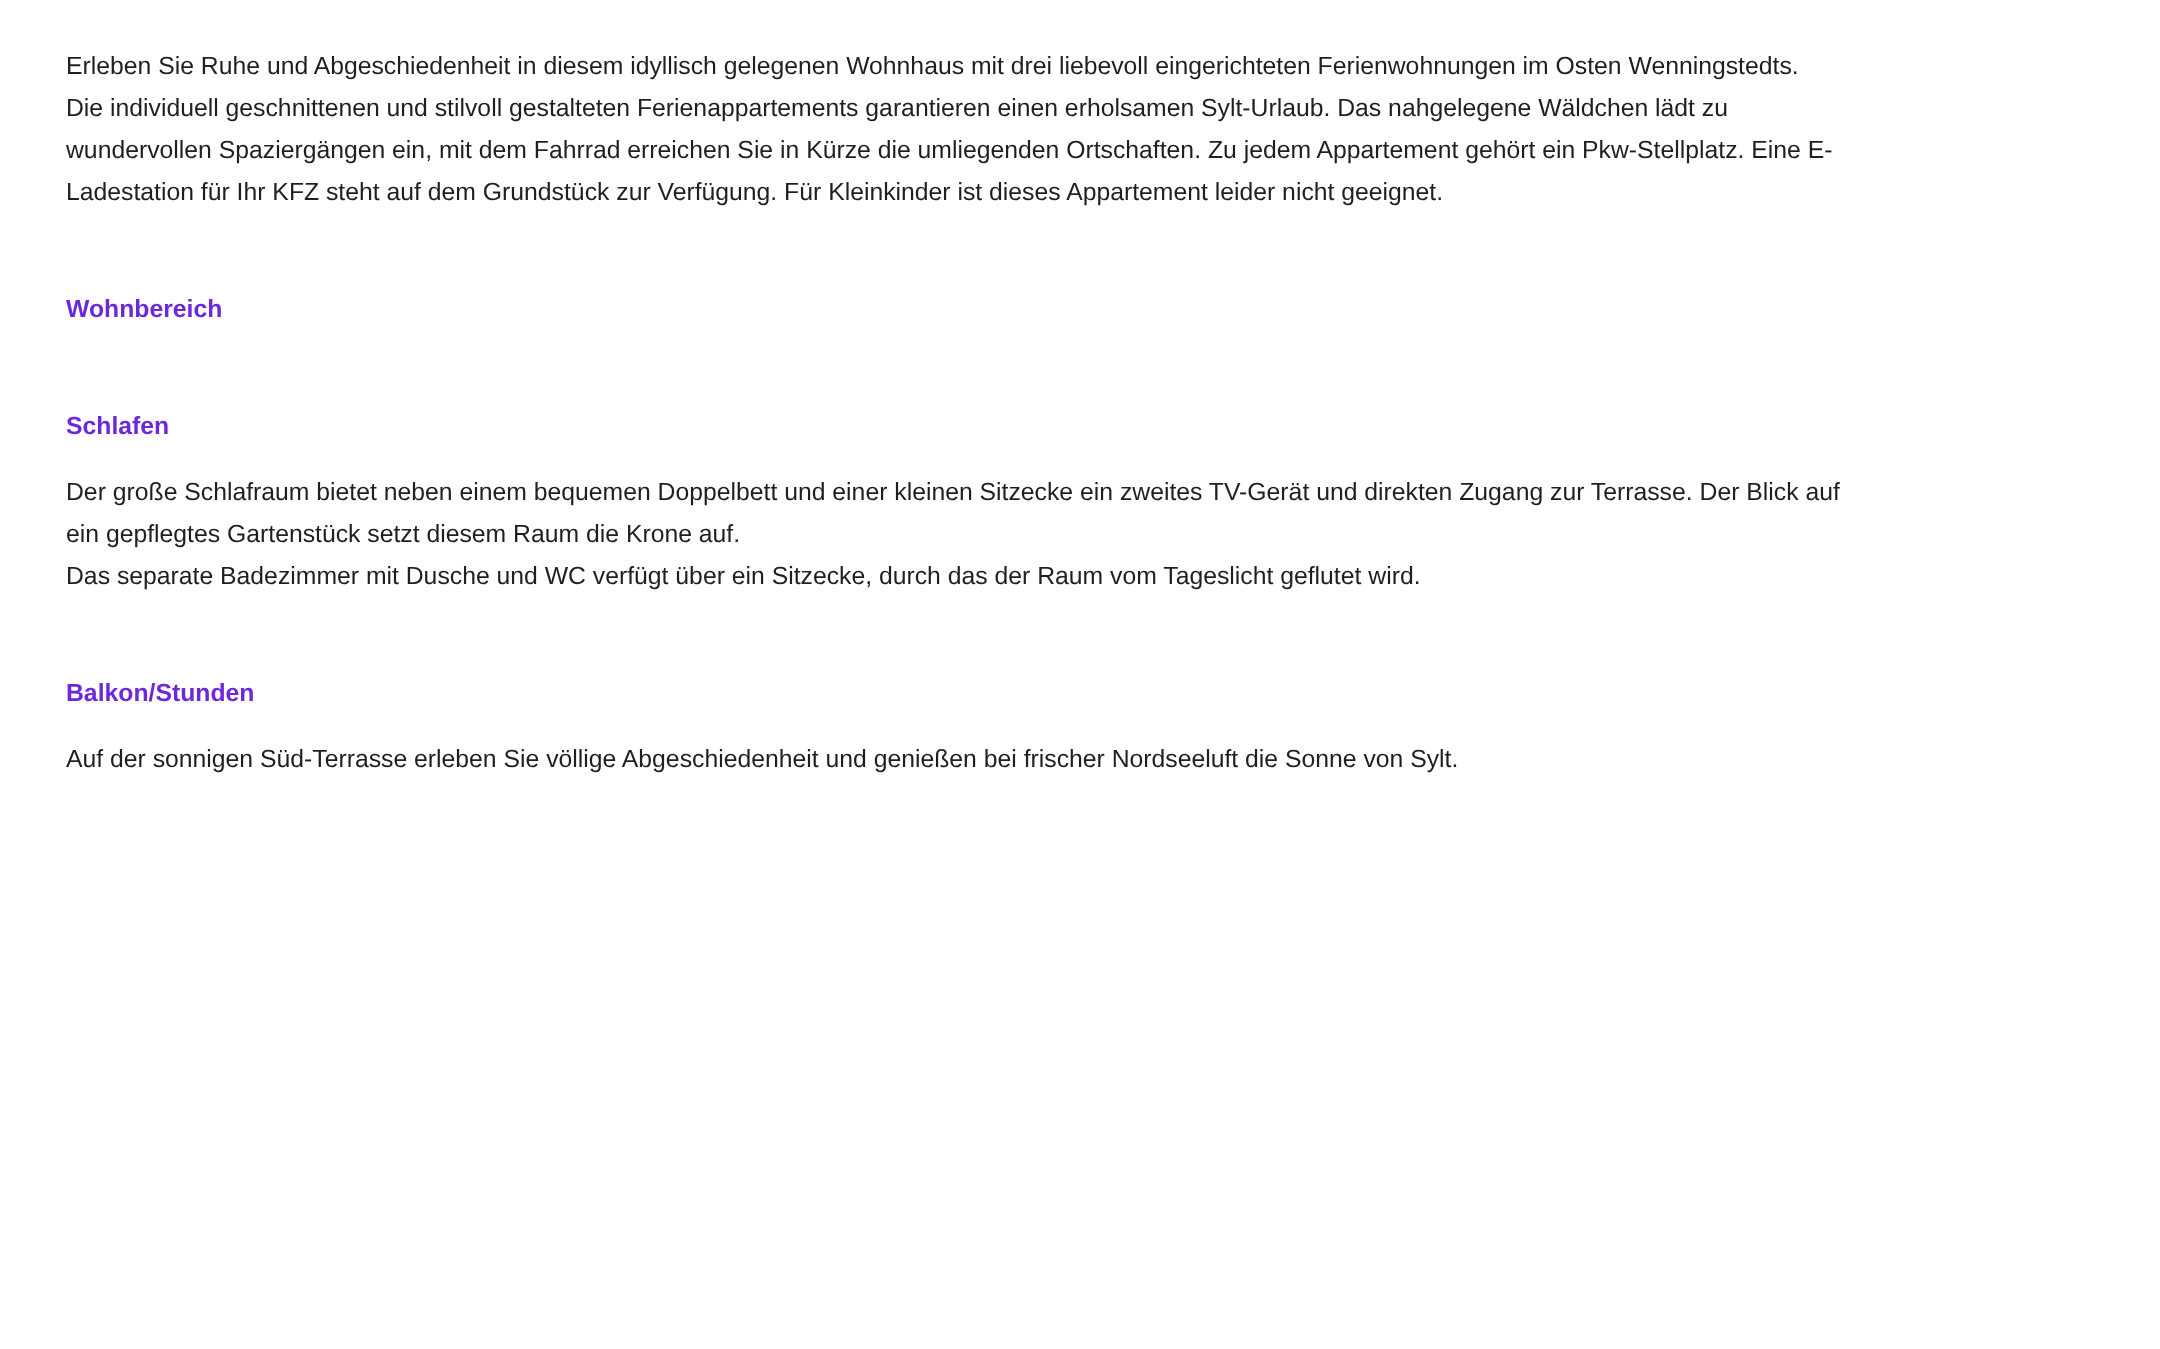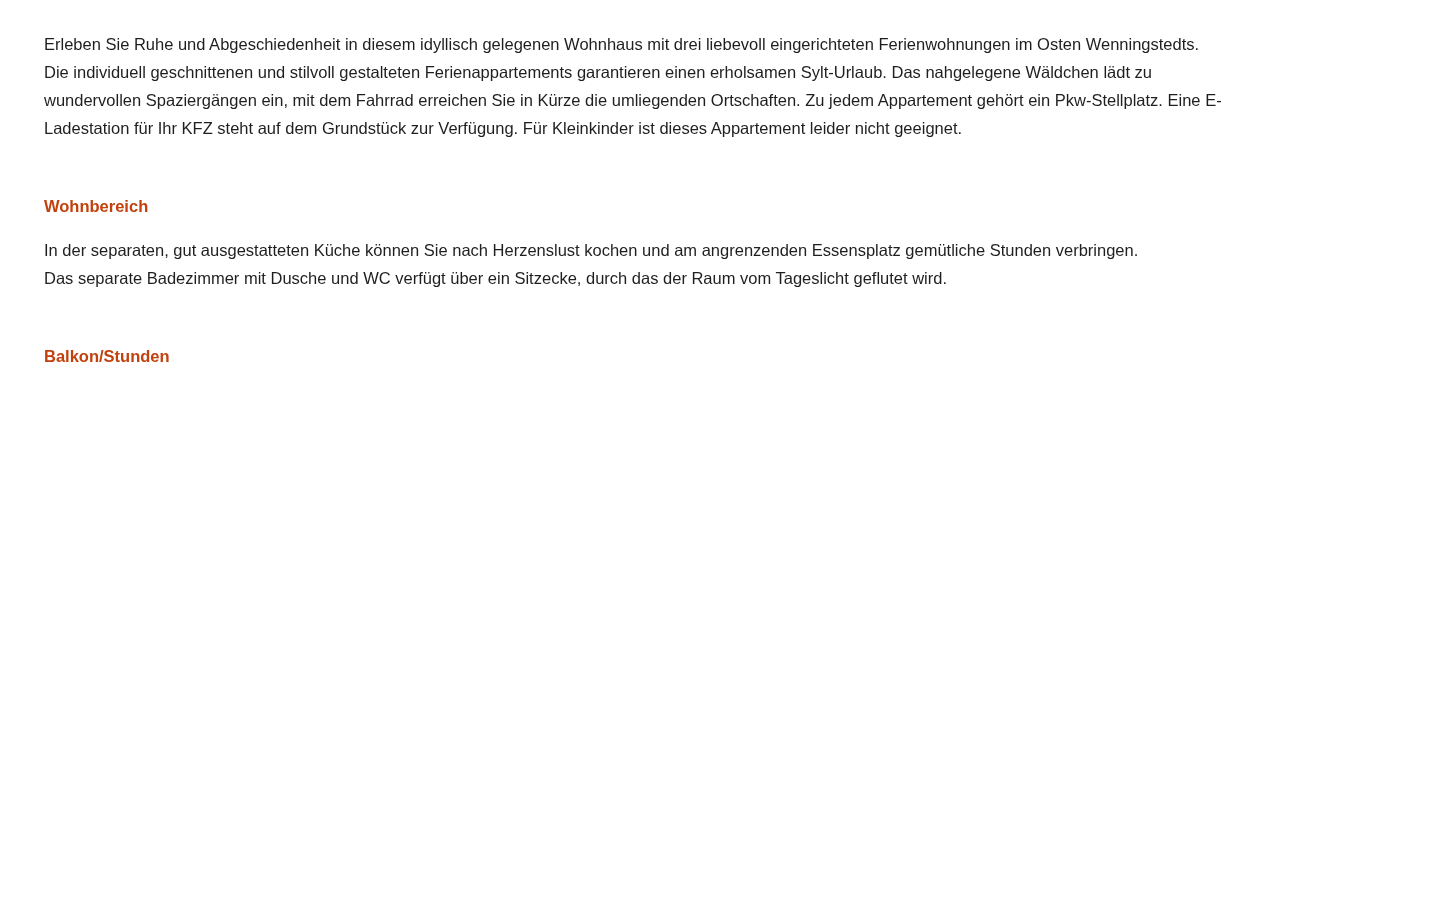--- a/index.html
+++ b/index.html
@@ -24,45 +24,48 @@
   .para {
     margin: 0;
     white-space: pre-line; 
     font-weight: 400;
   }
   .section-heading {
     margin: 50px 0 16px 0;
     font-size: 16.5px;
     line-height: 28px;
     font-weight: 700;
-    color: #c2410c;
+    color: #6d28d9;
   }
 </style>
 </head>
 <body>
 
 <main class="doc">
 
   <p class="para">Erleben Sie Ruhe und Abgeschiedenheit in diesem idyllisch gelegenen Wohnhaus mit drei liebevoll eingerichteten Ferienwohnungen im Osten Wenningstedts.
 Die individuell geschnittenen und stilvoll gestalteten Ferienappartements garantieren einen erholsamen Sylt-Urlaub. Das nahgelegene Wäldchen lädt zu
 wundervollen Spaziergängen ein, mit dem Fahrrad erreichen Sie in Kürze die umliegenden Ortschaften. Zu jedem Appartement gehört ein Pkw-Stellplatz. Eine E-
 Ladestation für Ihr KFZ steht auf dem Grundstück zur Verfügung. Für Kleinkinder ist dieses Appartement leider nicht geeignet.</p>
 
   <section>
     <h2 class="section-heading">Wohnbereich</h2>
   </section>
 
   <section>
-    <p class="para">In der separaten, gut ausgestatteten Küche können Sie nach Herzenslust kochen und am angrenzenden Essensplatz gemütliche Stunden verbringen.</p>
   </section>
 
   <section>
+    <h2 class="section-heading">Schlafen</h2>
+    <p class="para">Der große Schlafraum bietet neben einem bequemen Doppelbett und einer kleinen Sitzecke ein zweites TV-Gerät und direkten Zugang zur Terrasse. Der Blick auf
+ein gepflegtes Gartenstück setzt diesem Raum die Krone auf.</p>
   </section>
 
   <section>
     <p class="para">Das separate Badezimmer mit Dusche und WC verfügt über ein Sitzecke, durch das der Raum vom Tageslicht geflutet wird.</p>
   </section>
 
   <section>
     <h2 class="section-heading">Balkon/Stunden</h2>
+    <p class="para">Auf der sonnigen Süd-Terrasse erleben Sie völlige Abgeschiedenheit und genießen bei frischer Nordseeluft die Sonne von Sylt.</p>
   </section>
 
 </main>
 
 </body></html>

